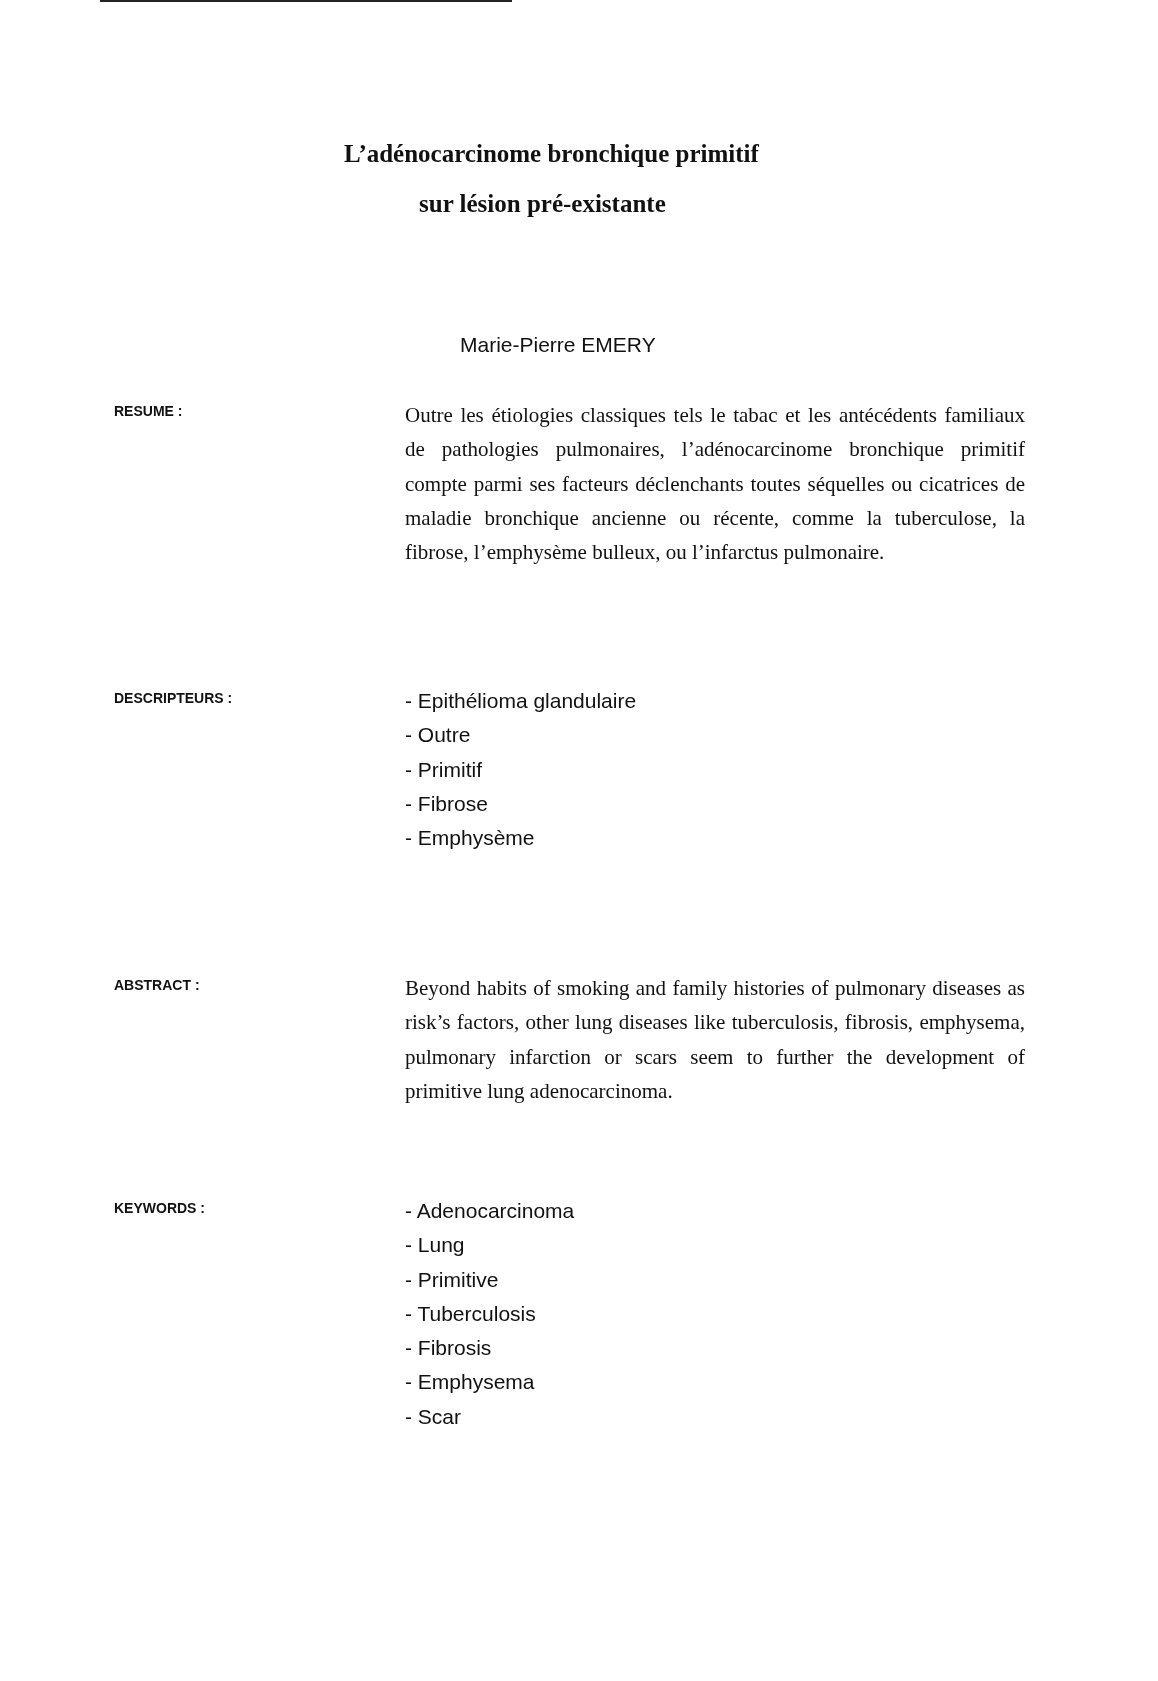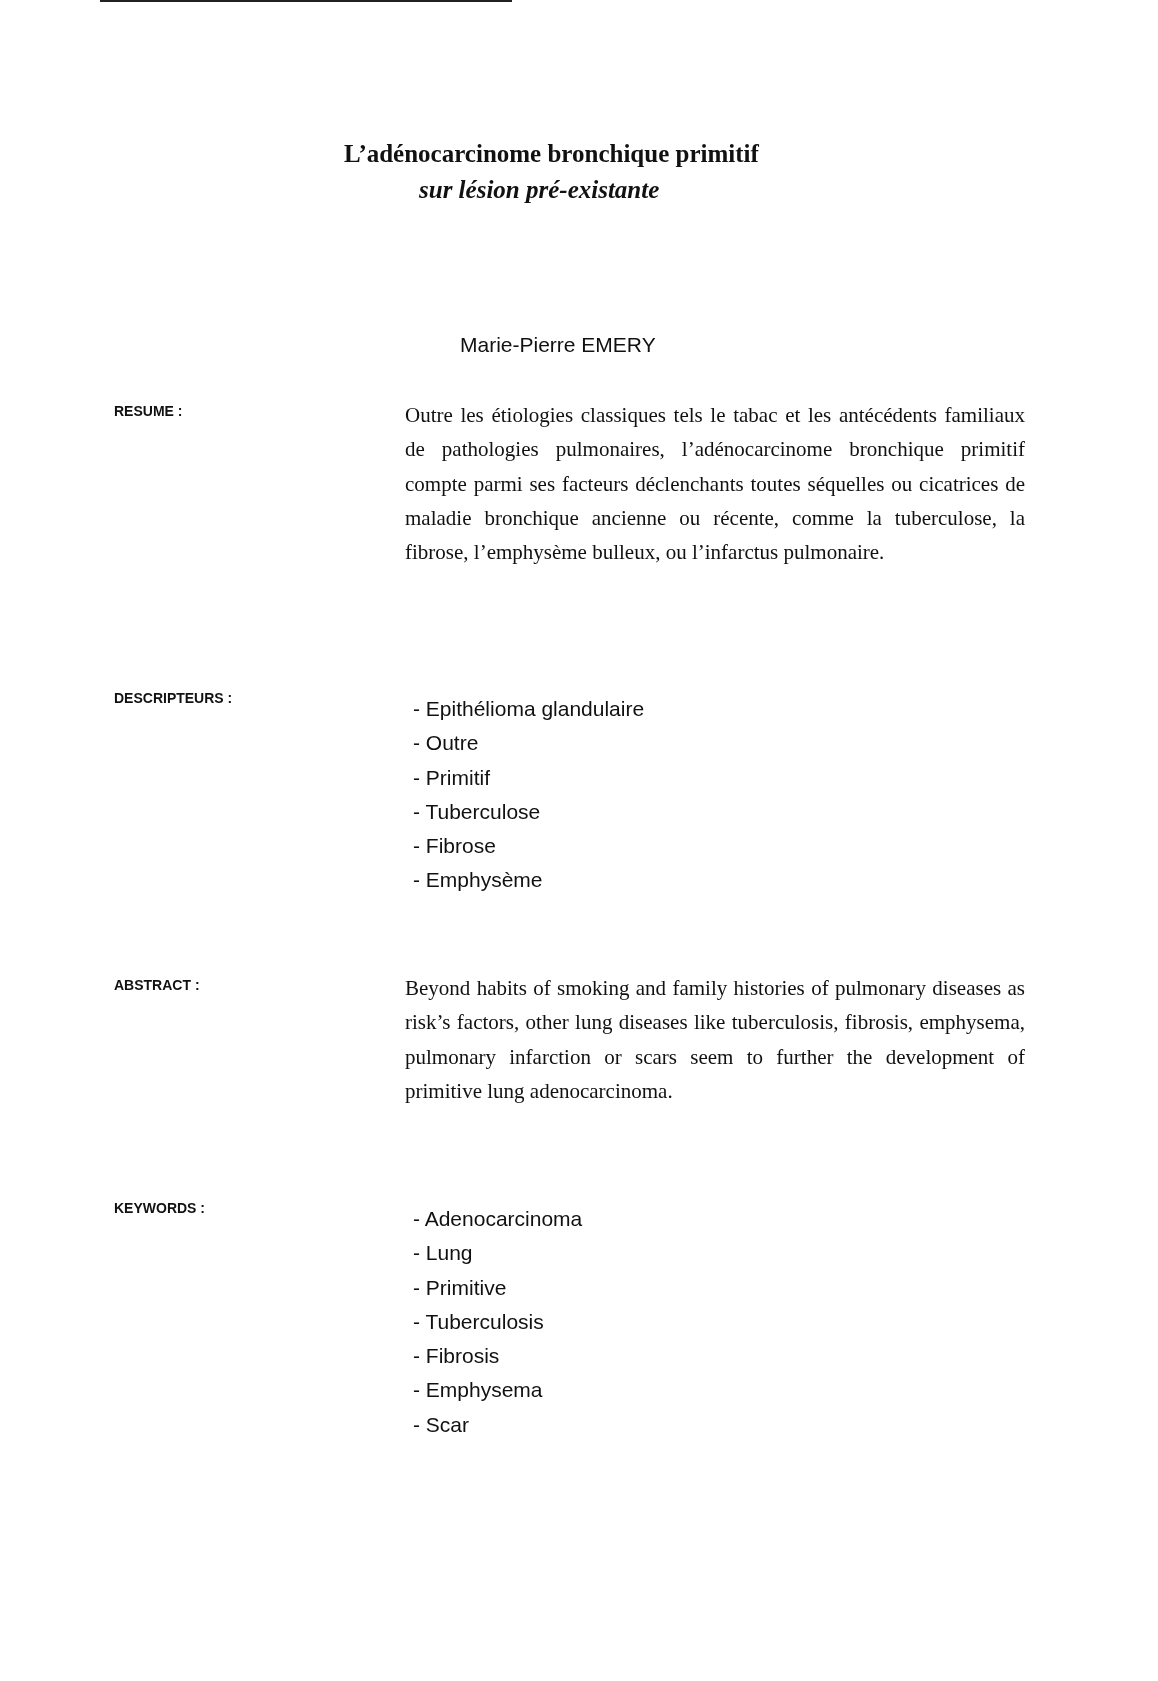--- a/index.html
+++ b/index.html
@@ -1,24 +1,24 @@
 <!DOCTYPE html>
 <html><head>
 <meta charset="utf-8">
 <style>
   html, body { margin: 0; padding: 0; background: #ffffff; }
   body { width: 1158px; height: 1681px; position: relative; overflow: hidden; color: #111; }
   .topline { position: absolute; left: 100px; top: 0; width: 412px; height: 2px; background: #222; }
   .title { position: absolute; left: 0; width: 1158px; text-align: center; font-family: "Liberation Serif", serif; font-weight: bold; font-size: 25px; line-height: 36px; }
   .title .l1 { position: absolute; left: 332px; top: 136px; white-space: nowrap; margin-left: 12px; }
-  .title .l2 { position: absolute; left: 419px; top: 172px; white-space: nowrap; font-style: italic; }
+  .title .l2 { position: absolute; left: 419px; top: 186px; white-space: nowrap; }
   .author { position: absolute; left: 460px; top: 298px; font-family: "Liberation Sans", sans-serif; font-size: 21px; margin-top: 35px; }
   .label { position: absolute; left: 114px; font-family: "Liberation Sans", sans-serif; font-weight: bold; font-size: 14px; }
   .para { position: absolute; left: 405px; width: 620px; font-family: Liberation Serif, serif; font-size: 21px; line-height: 34.3px; text-align: justify; }
-  .list { position: absolute; left: 405px; margin: 8px; padding: 0; list-style: none; font-family: "Liberation Sans", sans-serif; font-size: 21px; line-height: 34.3px; }
+  .list { position: absolute; left: 405px; margin: 0; padding: 0; list-style: none; font-family: "Liberation Sans", sans-serif; font-size: 21px; line-height: 34.3px; }
   .list li::before { content: "- "; }
 </style>
 </head>
 <body>
 
 <div class="topline"></div>
 
 <div class="title">
   <span class="l1">L’adénocarcinome bronchique primitif</span>
   <span class="l2">sur lésion pré-existante</span>
@@ -27,21 +27,20 @@
 <div class="author">Marie-Pierre EMERY</div>
 
 <div class="label" style="top:403px">RESUME :</div>
 <div class="para" style="top:398px">Outre les étiologies classiques tels le tabac et les antécédents familiaux de pathologies pulmonaires, l’adénocarcinome bronchique primitif compte parmi ses facteurs déclenchants toutes séquelles ou cicatrices de maladie bronchique ancienne ou récente, comme la tuberculose, la fibrose, l’emphysème bulleux, ou l’infarctus pulmonaire.</div>
 
 <div class="label" style="top:690px">DESCRIPTEURS :</div>
 <ul class="list" style="top:684px">
   <li>Epithélioma glandulaire</li>
   <li>Outre</li>
   <li>Primitif</li>
-  <li>Tuberculose</li>
   <li>Fibrose</li>
   <li>Emphysème</li>
 </ul>
 
 <div class="label" style="top:977px">ABSTRACT :</div>
 <div class="para" style="top:971px">Beyond habits of smoking and family histories of pulmonary diseases as risk’s factors, other lung diseases like tuberculosis, fibrosis, emphysema, pulmonary infarction or scars seem to further the development of primitive lung adenocarcinoma.</div>
 
 <div class="label" style="top:1200px">KEYWORDS :</div>
 <ul class="list" style="top:1194px">
   <li>Adenocarcinoma</li>

